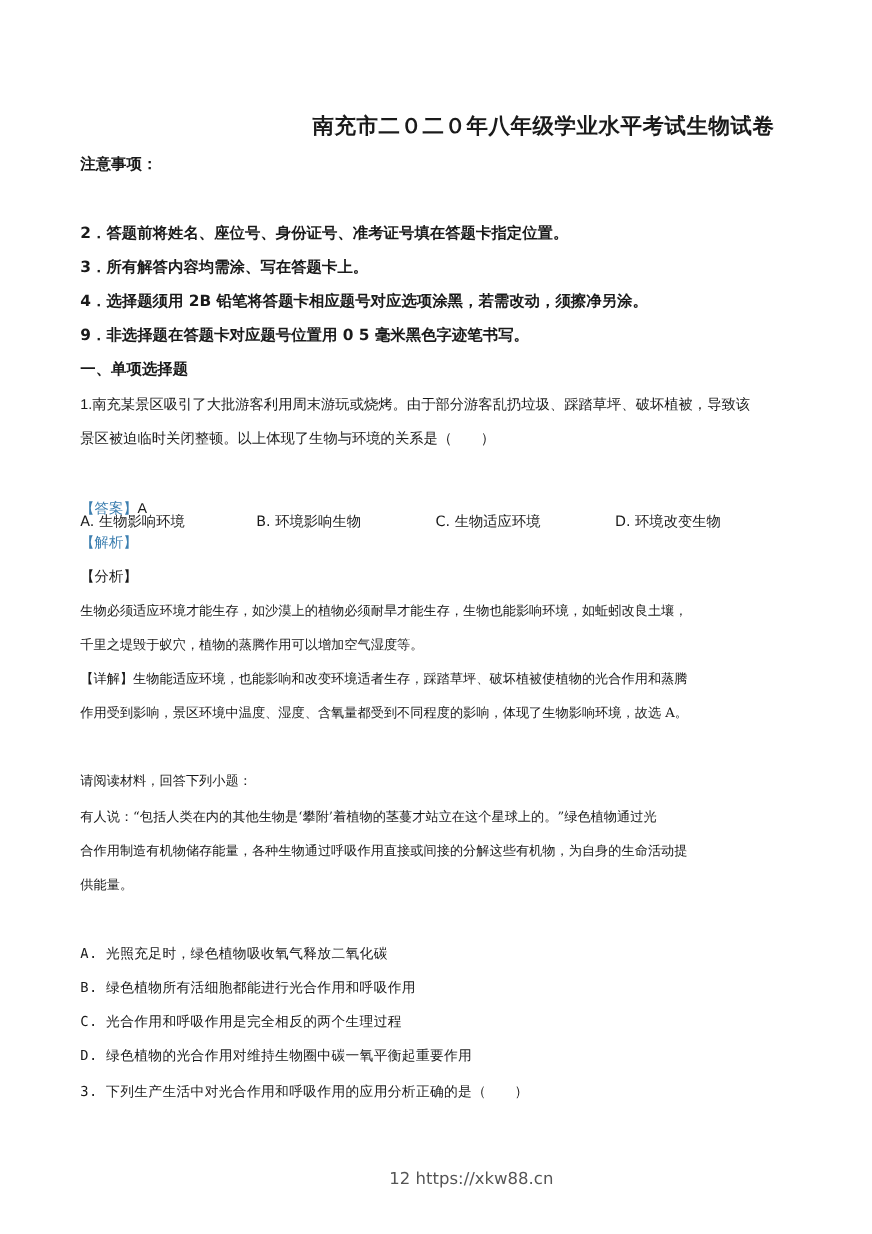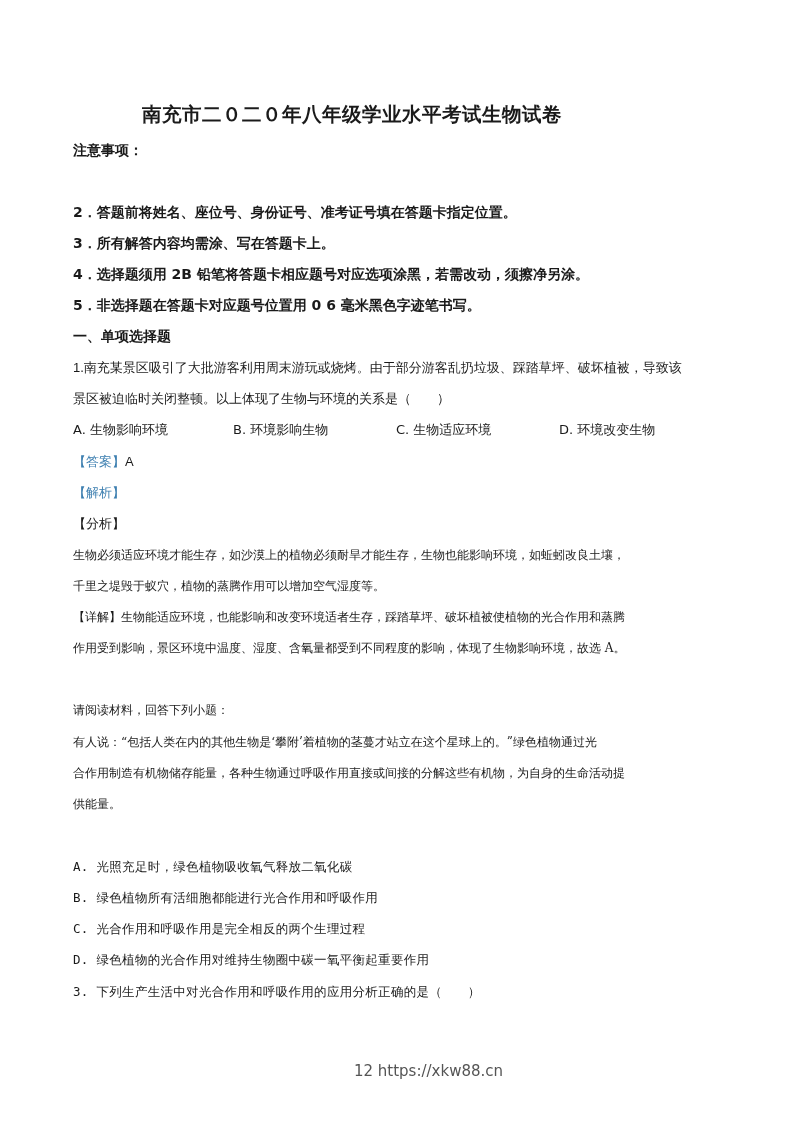--- a/index.html
+++ b/index.html
@@ -1,38 +1,38 @@
 <!DOCTYPE html>
 <html><head>
   <meta charset="utf-8">
   <style>
     html, body { margin: 0; padding: 0; background: #ffffff; }
     body { width: 793px; height: 1122px; position: relative; overflow: hidden; color: #1a1a1a; }
     .page { position: absolute; left: 0; top: 0; width: 793px; height: 1122px; }
     .line { position: absolute; left: 73px; white-space: nowrap; font-family: "DejaVu Serif", "Liberation Serif", serif; font-size: 12px; line-height: 20px; }
-    .title { position: absolute; left: 0; width: 704px; top: 101px; text-align: center; font-family: Liberation Serif, serif; font-weight: bold; font-size: 19.5px; letter-spacing: 0.5px; }
+    .title { position: absolute; left: 0; width: 704px; top: 101px; text-align: right; font-family: Liberation Serif, serif; font-weight: bold; font-size: 19.5px; letter-spacing: 0.5px; }
     .bold { font-family: "DejaVu Sans", "Liberation Sans", sans-serif; font-weight: bold; font-size: 14px; }
     .sans { font-family: Liberation Sans, sans-serif; font-size: 13px; }
     .tag-blue { color: #3d7fb0; }
-    .opt { position: absolute; font-family: "DejaVu Sans", "Liberation Sans", sans-serif; font-size: 13px; white-space: nowrap; }
+    .opt { position: absolute; font-family: "DejaVu Sans", "Liberation Sans", sans-serif; font-size: 13px; white-space: nowrap; margin-top: 44px; }
     .footer { position: absolute; left: 0; width: 793px; top: 1062px; text-align: center; font-family: "DejaVu Sans", "Liberation Sans", sans-serif; font-size: 15px; color: #555555; padding-left: 32px; }
     .q2 { font-family: "DejaVu Sans Mono", "Liberation Mono", monospace; font-size: 12.5px; letter-spacing: 0.3px; }
   </style>
 </head>
 <body>
 
 <div class="page">
 
   <div class="title">南充市二０二０年八年级学业水平考试生物试卷</div>
 
   <div class="line bold" style="top:140px">注意事项：</div>
   <div class="line bold" style="top:202px">2．答题前将姓名、座位号、身份证号、准考证号填在答题卡指定位置。</div>
   <div class="line bold" style="top:233px">3．所有解答内容均需涂、写在答题卡上。</div>
   <div class="line bold" style="top:264px">4．选择题须用 2B 铅笔将答题卡相应题号对应选项涂黑，若需改动，须擦净另涂。</div>
-  <div class="line bold" style="top:295px">5．非选择题在答题卡对应题号位置用 0 6 毫米黑色字迹笔书写。</div>
+  <div class="line bold" style="top:295px">9．非选择题在答题卡对应题号位置用 0 5 毫米黑色字迹笔书写。</div>
   <div class="line bold" style="top:326px">一、单项选择题</div>
 
   <div class="line sans" style="top:358px">1.南充某景区吸引了大批游客利用周末游玩或烧烤。由于部分游客乱扔垃圾、踩踏草坪、破坏植被，导致该</div>
   <div class="line sans" style="top:389px">景区被迫临时关闭整顿。以上体现了生物与环境的关系是（　　）</div>
 
   <div class="opt" style="left:73px; top:421px">
     <span>A.</span>
     <span>生物影响环境</span>
   </div>
   <div class="opt" style="left:233px; top:421px">

